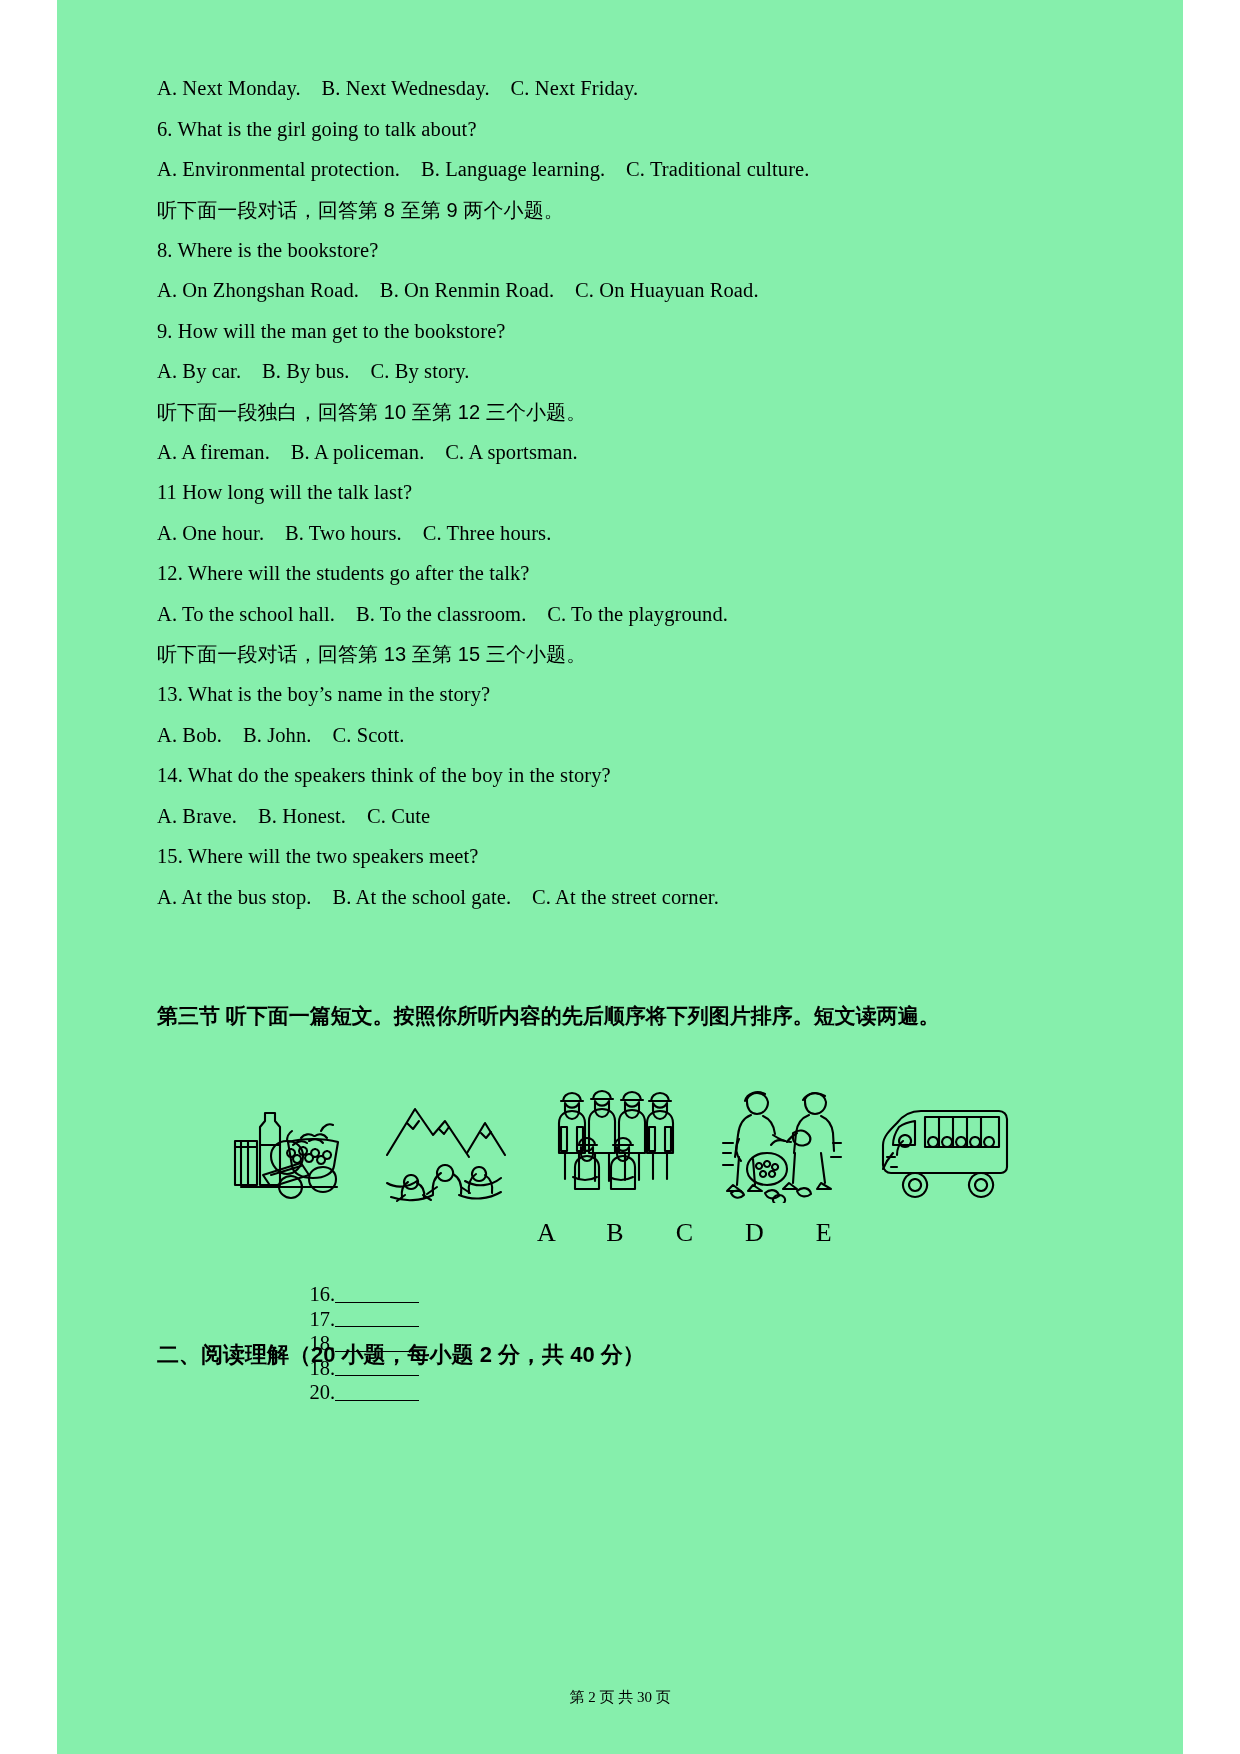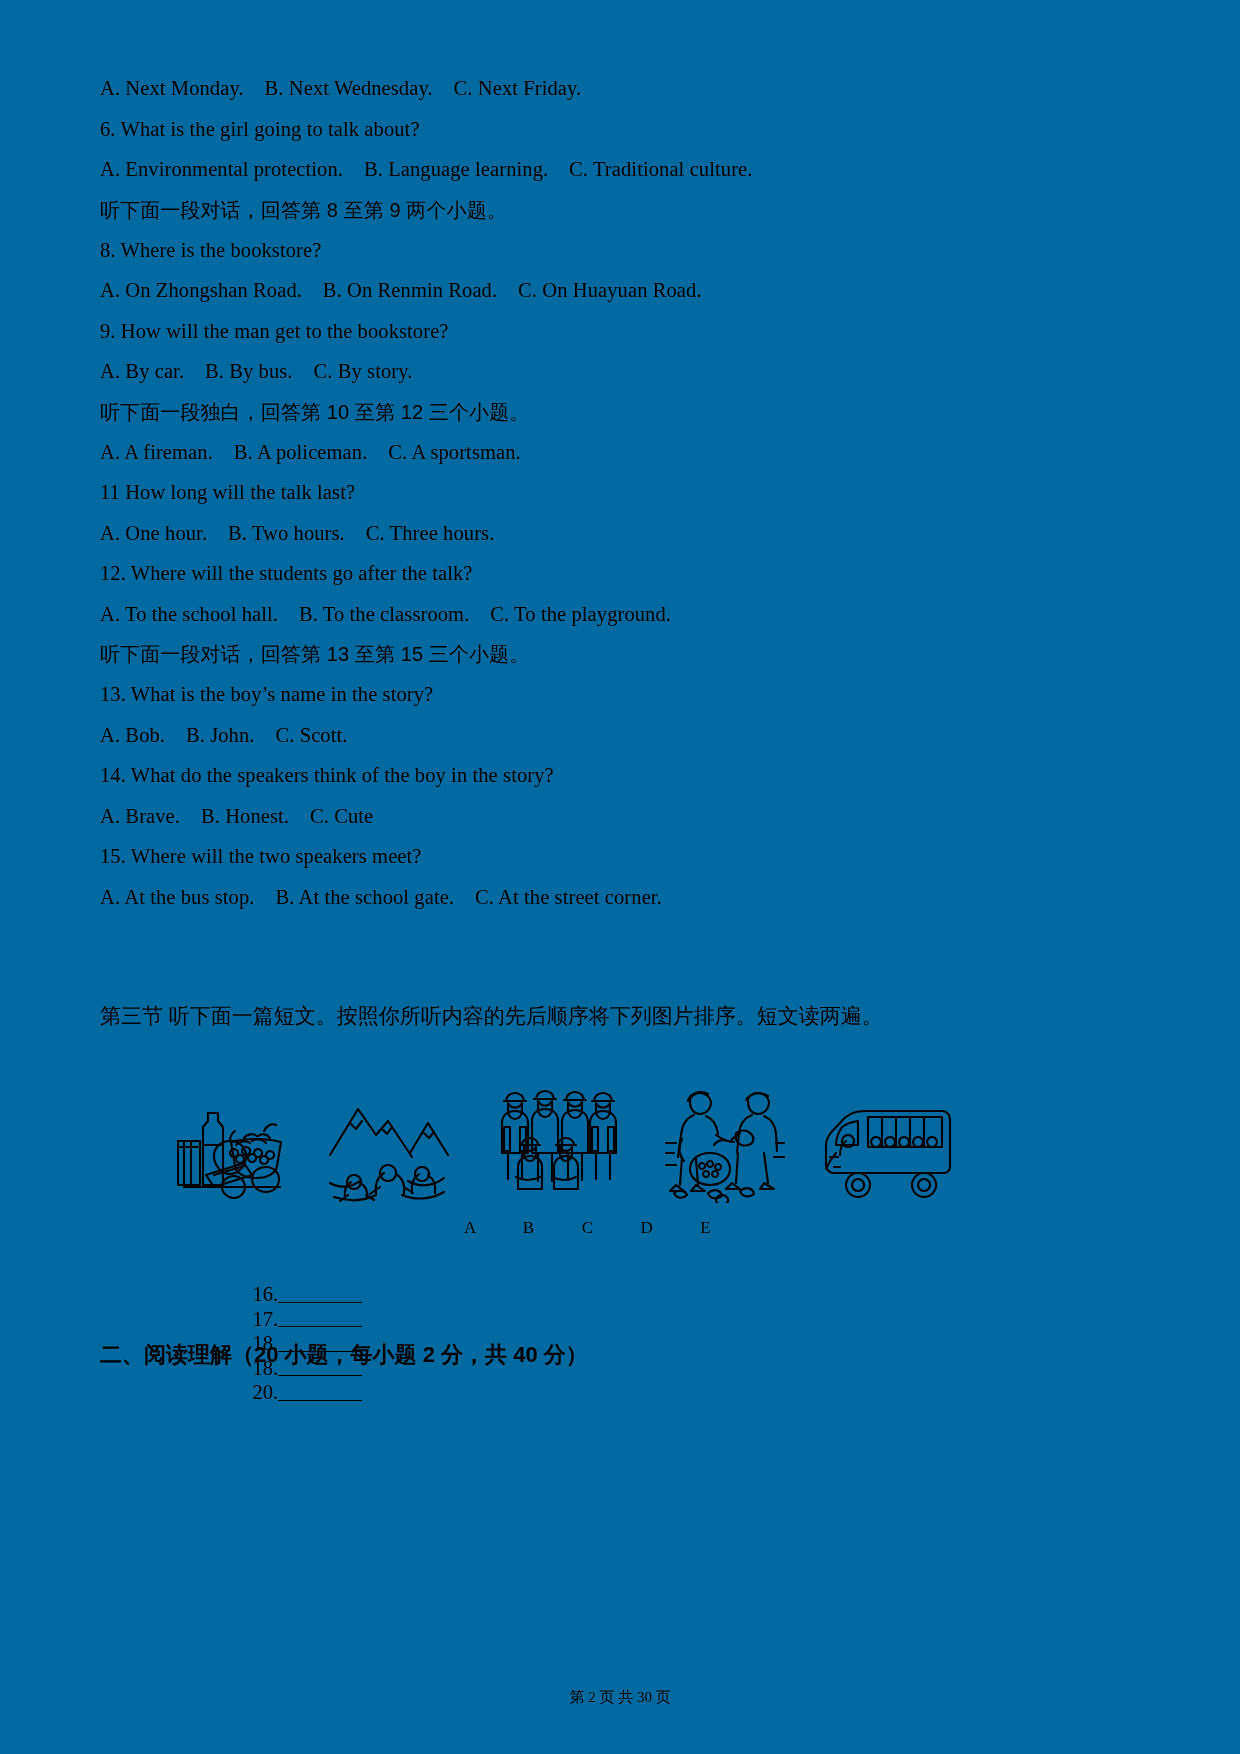--- a/index.html
+++ b/index.html
@@ -6,24 +6,24 @@
     margin: 0;
     padding: 0;
     background: #ffffff;
   }
   body {
     font-family: "Liberation Serif", "DejaVu Serif", serif;
     color: #000000;
   }
   .page {
     position: relative;
-    width: 1240px;
+    width: 1126px;
     height: 1754px;
     margin: 0 auto;
-    background: #0369a1;
+    background: #86efac;
     overflow: hidden;
     box-sizing: border-box;
   }
   .content {
     position: absolute;
     left: 100px;
     top: 78px;
     width: 1050px;
   }
   .line {
@@ -32,21 +32,21 @@
     margin: 0 0 20px 0;
     white-space: pre;
     letter-spacing: 0.1px;
   }
   .line.cn {
     font-family: "Liberation Sans", "DejaVu Sans", sans-serif;
     font-size: 20px;
   }
   .section-head {
     font-family: "Liberation Sans", "DejaVu Sans", sans-serif;
-    font-weight: normal;
+    font-weight: bold;
     font-size: 21px;
     line-height: 1;
     white-space: pre;
     margin: 0;
   }
   .sec3 {
     position: absolute;
     left: 100px;
     top: 1005px;
     width: 1060px;
@@ -67,23 +67,23 @@
     height: 120px;
     position: relative;
   }
   .pic svg {
     display: block;
     width: 100%;
     height: 100%;
   }
   .pic-labels {
     position: absolute;
-    left: 464px;
+    left: 480px;
     top: 1218px;
-    font-size: 17px;
+    font-size: 26px;
     letter-spacing: 13px;
     white-space: pre;
   }
   .blanks {
     position: absolute;
     left: 232px;
     top: 1258px;
     width: 700px;
     font-size: 20.5px;
     white-space: pre;

